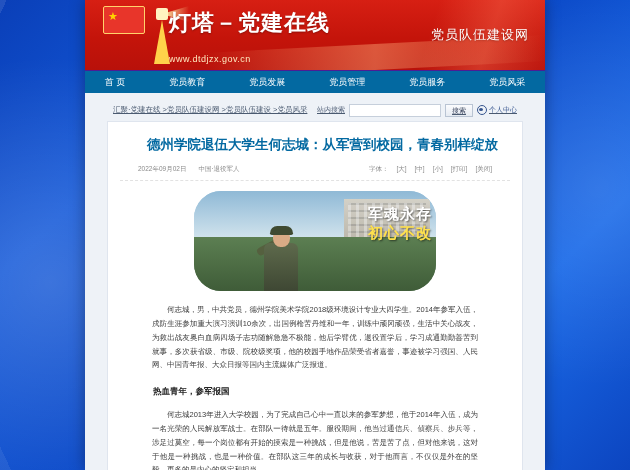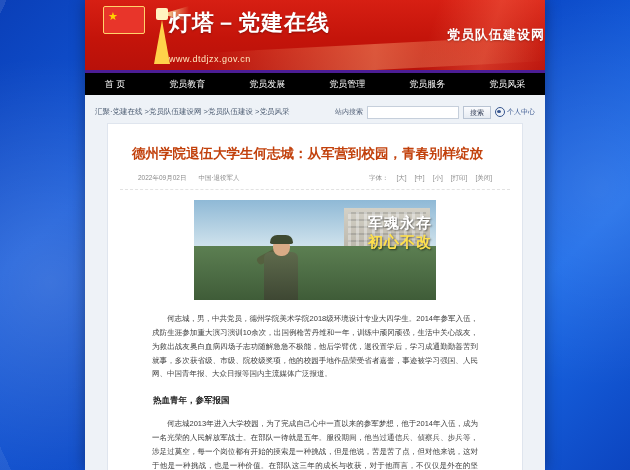--- a/index.html
+++ b/index.html
@@ -138,34 +138,34 @@
     position: absolute;
     left: 84px;
     top: 54px;
     color: #ffe9c0;
     font-size: 9px;
     letter-spacing: 0.5px;
     white-space: nowrap;
   }
   .banner-right {
     position: absolute;
-    right: 0;
+    right: 16px;
     top: 26px;
     color: #ffffff;
     font-size: 13px;
-    font-weight: bold;
+    font-weight: normal;
     letter-spacing: 1px;
     white-space: nowrap;
     text-shadow: 0 1px 2px rgba(0,0,0,0.25);
   }
   
   .nav {
     height: 22px;
-    background: #000000;
-    border-top: 3px solid #4c1d95;
+    background: #0369a1;
+    border-top: 1px solid #4c1d95;
     display: flex;
     align-items: center;
     justify-content: center;
     gap: 0;
   }
   .nav-item {
     color: #ffffff;
     font-size: 9px;
     padding: 0 22px;
     line-height: 22px;
@@ -173,27 +173,28 @@
     cursor: pointer;
   }
   
   .content-wrap {
     background: #eef2f7;
     padding: 6px 0 0 0;
     height: 378px;
     position: relative;
   }
   .crumb-bar {
-    margin: 0 10px;
+    margin: 0 28px;
     height: 22px;
     display: flex;
     align-items: center;
     justify-content: space-between;
     font-size: 7.5px;
     color: #4a5a70;
+    text-decoration: underline;
   }
   .crumb-left {
     display: flex;
     align-items: center;
     gap: 2px;
     white-space: nowrap;
   }
   .crumb-right {
     display: flex;
     align-items: center;
@@ -249,45 +250,46 @@
   }
   .article {
     margin: 0 22px;
     background: #fff;
     border: 1px solid #dfe5ee;
     height: 350px;
     overflow: hidden;
     position: relative;
   }
   .art-title {
-    text-align: left;
+    text-align: right;
     font-size: 13.5px;
     font-weight: bold;
-    color: #c2410c;
-    padding: 21px 24px 8px;
+    color: #0369a1;
+    padding: 14px 24px 8px;
     line-height: 1.4;
   }
   .art-meta {
     display: flex;
     justify-content: space-between;
     font-size: 6.5px;
     color: #8a8a8a;
     padding: 2px 18px 6px;
     border-bottom: 1px dashed #e2e2e2;
     margin: 0 12px;
   }
   .meta-left { display: flex; gap: 12px; }
   .meta-right { display: flex; gap: 8px; }
   .art-figure {
     margin: 10px auto 12px;
     width: 242px;
     height: 100px;
     position: relative;
     overflow: hidden;
     background: linear-gradient(180deg,#9dc4dc 0%, #b9d4e4 45%, #6e8b78 46%, #50704f 100%);
+    border-radius: 27px;
   }
   .fig-sky {
     position: absolute;
     left: 0; top: 0; right: 0; height: 46%;
     background: linear-gradient(180deg,#8fb9d6,#cfe2ec);
   }
   .fig-building {
     position: absolute;
     right: 6px;
     top: 8px;

